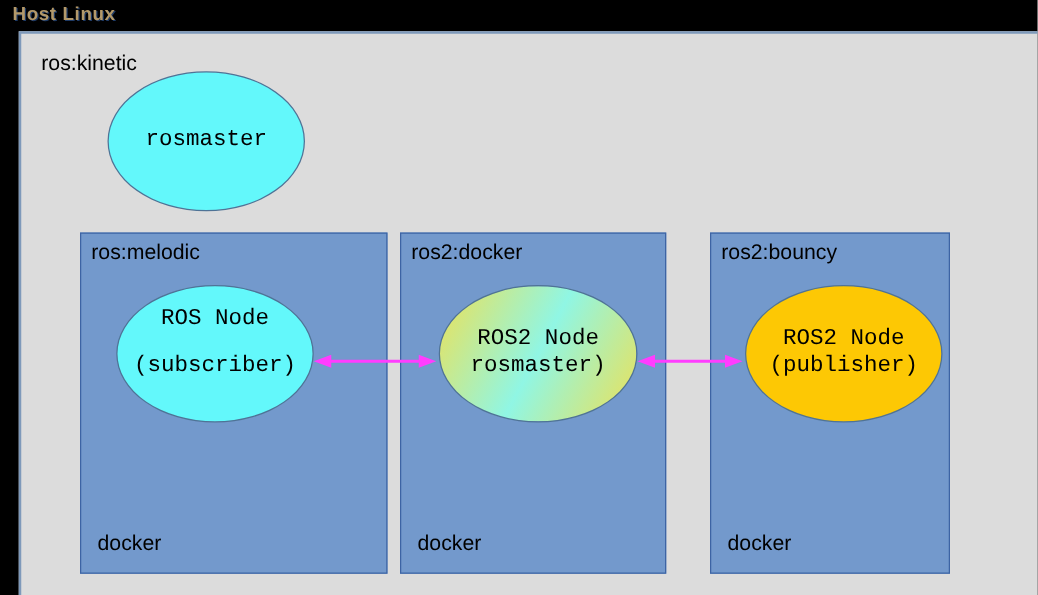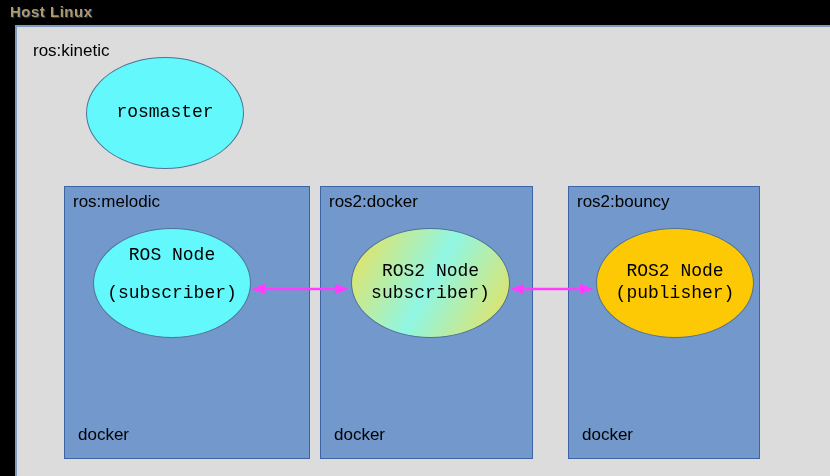--- a/index.html
+++ b/index.html
@@ -77,21 +77,21 @@
       <span>(subscriber)</span>
       <span></span>
     </div>
     <div class="docker-label">docker</div>
   </div>
 
   <div class="container-box box-2">
     <div class="box-label">ros2:docker</div>
     <div class="ellipse node fill-bridge">
       <span>ROS2 Node</span>
-      <span>subscriber)</span>
+      <span>rosmaster)</span>
     </div>
     <div class="docker-label">docker</div>
   </div>
 
   <div class="container-box box-3">
     <div class="box-label">ros2:bouncy</div>
     <div class="ellipse node fill-gold">
       <span>ROS2 Node</span>
       <span>(publisher)</span>
       <span></span>

